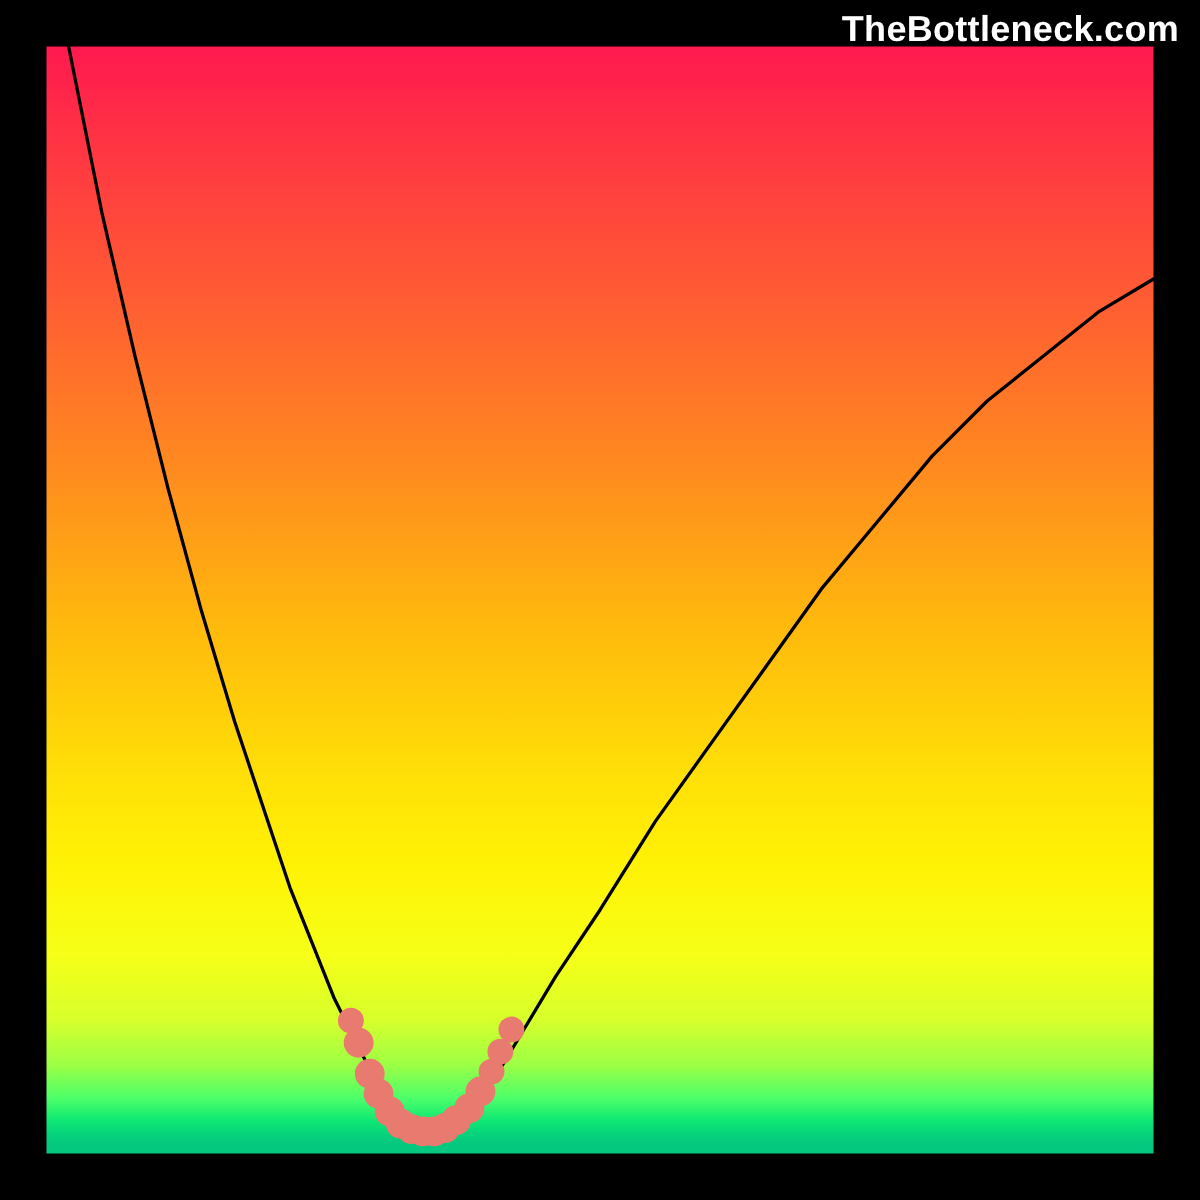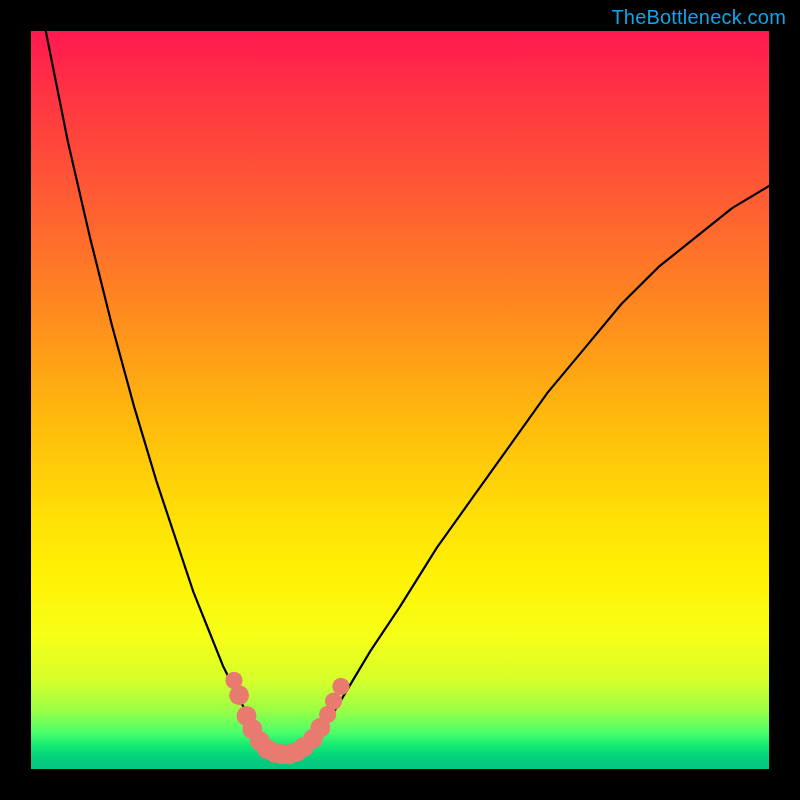--- a/index.html
+++ b/index.html
@@ -40,24 +40,24 @@
       #0fe874 97%,
       #07d47c 98.2%,
       #05c97e 99%,
       #04c780 100%
     );
   }
   .watermark {
     position: absolute;
     top: 6px;
     right: 14px;
-    color: #0ea5e9;
-    font-size: 20px;
+    color: #ffffff;
+    font-size: 24px;
     letter-spacing: 0.2px;
-    font-weight: 400;
+    font-weight: 700;
   }
   svg.curve {
     position: absolute;
     left: 0;
     top: 0;
     width: 738px;
     height: 738px;
     overflow: visible;
   }
 </style>

